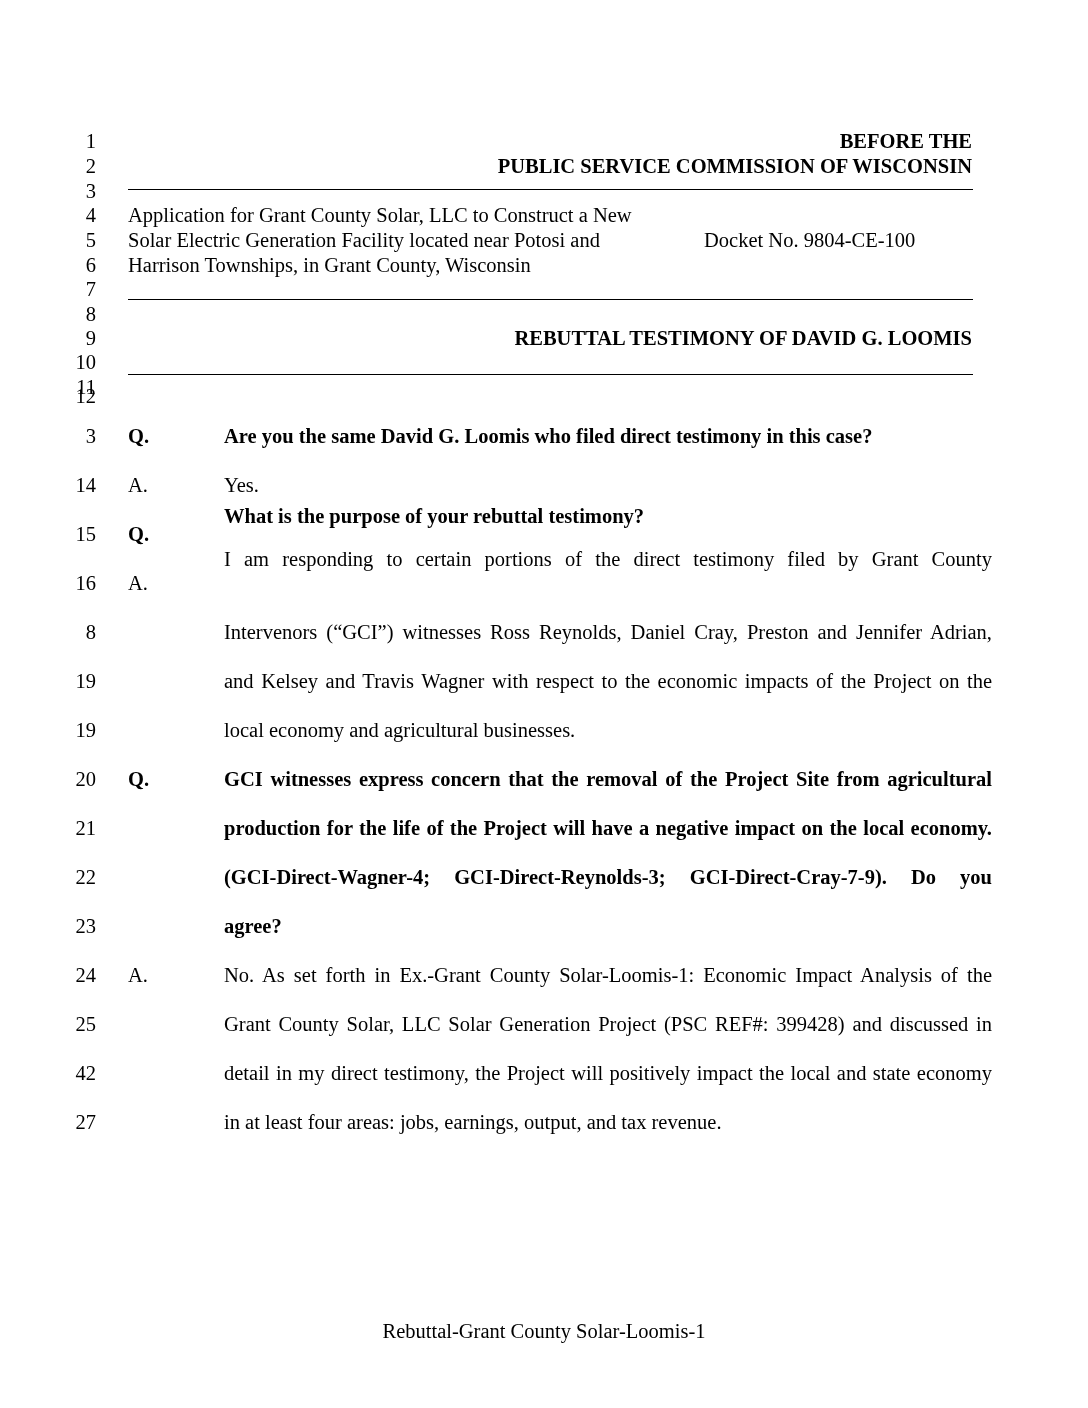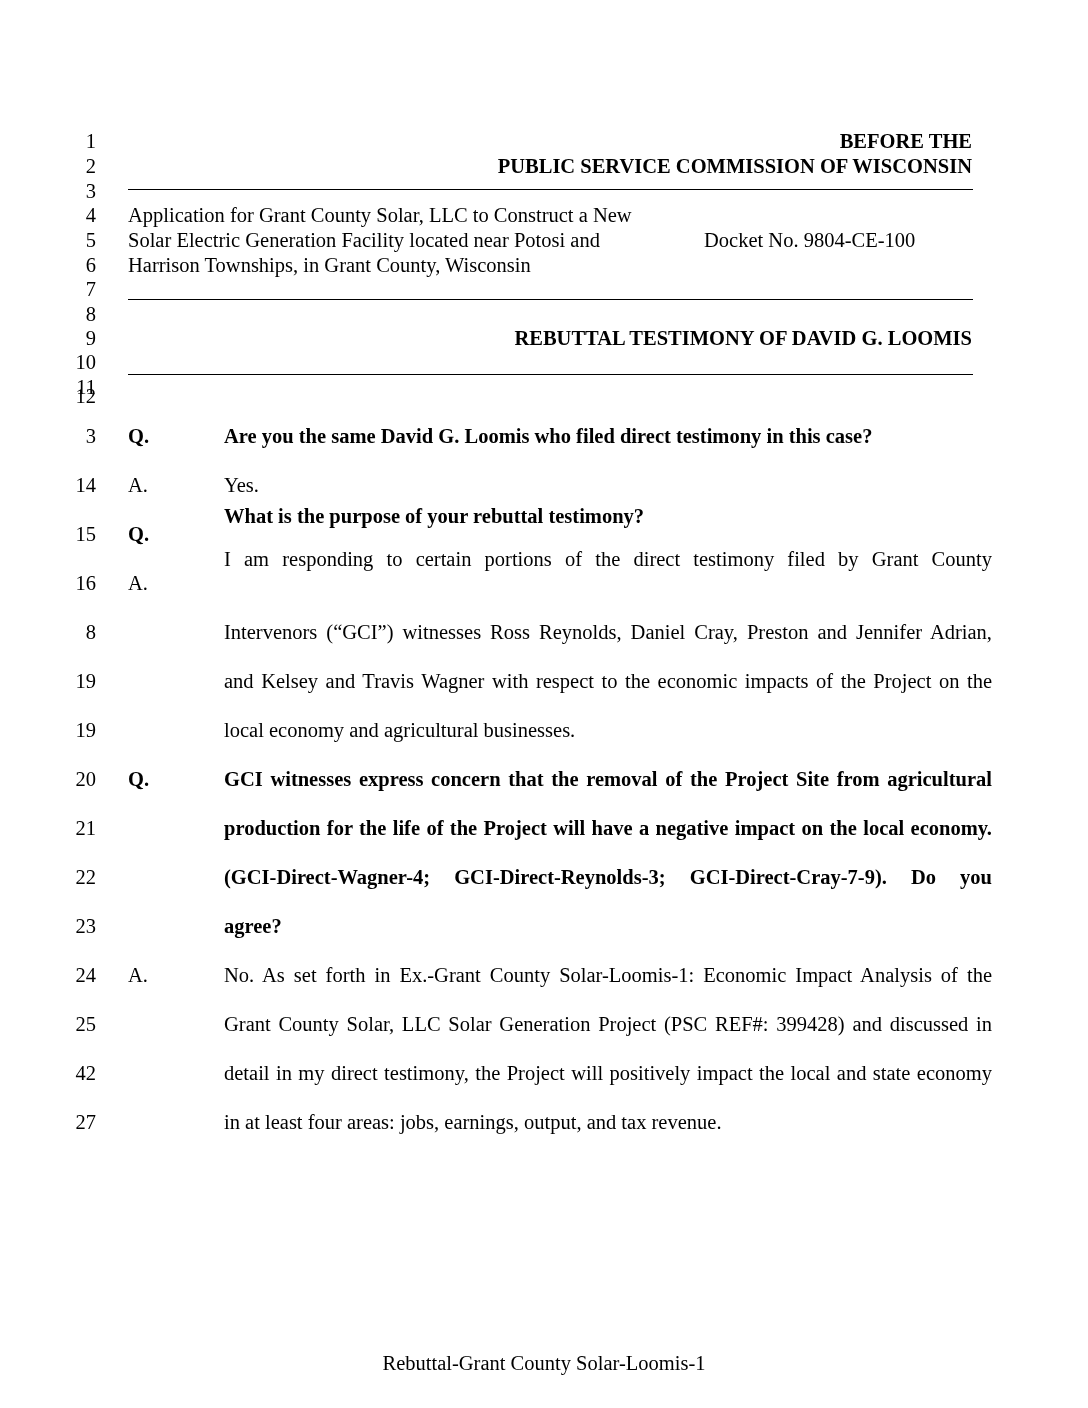--- a/index.html
+++ b/index.html
@@ -6,21 +6,21 @@
   body { width: 1088px; height: 1408px; position: relative; overflow: hidden;
          font-family: "Liberation Serif", "DejaVu Serif", serif; color: #000; font-size: 20.5px; }
   .ln { position: absolute; left: 60px; width: 36px; text-align: right; }
   .abs { position: absolute; white-space: nowrap; }
   .center { position: absolute; left: 128px; width: 844px; text-align: right; font-weight: bold; }
   .rule { position: absolute; left: 128px; width: 845px; height: 0; border-top: 1.6px solid #000; }
   .lab { position: absolute; left: 128px; }
   .body { position: absolute; left: 192px; width: 768px; margin-left: 32px; }
   .just { text-align: justify; text-align-last: justify; }
   .b { font-weight: bold; }
-  .footer { position: absolute; left: 0; width: 1088px; text-align: center; top: 1320px; margin-top: 32px; }
+  .footer { position: absolute; left: 0; width: 1088px; text-align: center; top: 1320px; }
 </style>
 </head>
 <body>
 
 <div>
   <div class="ln" style="top:130px">1</div>
   <div class="ln" style="top:155px">2</div>
   <div class="ln" style="top:180px">3</div>
   <div class="ln" style="top:204px">4</div>
   <div class="ln" style="top:229px">5</div>

